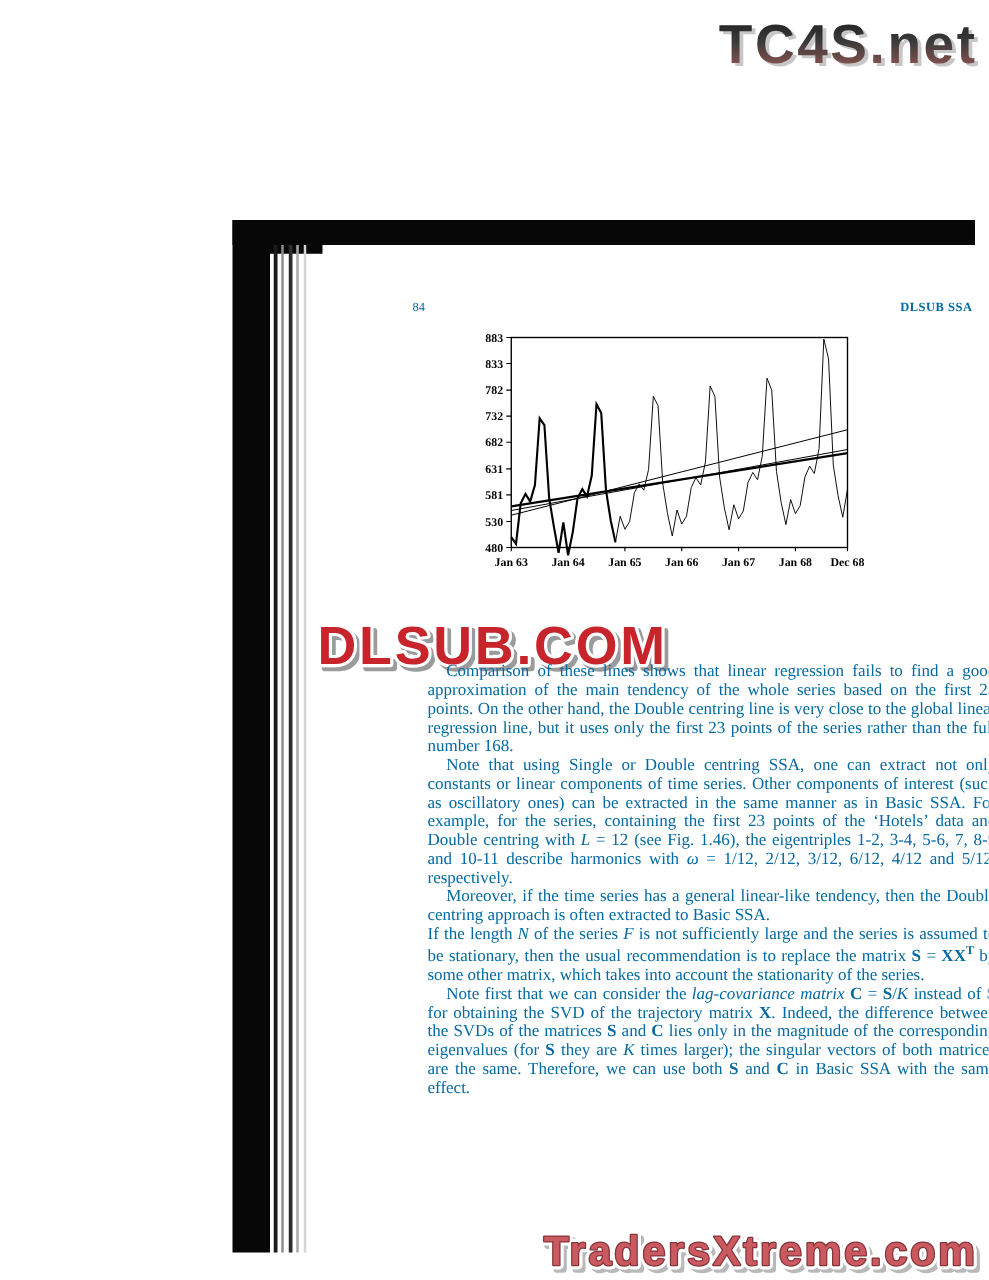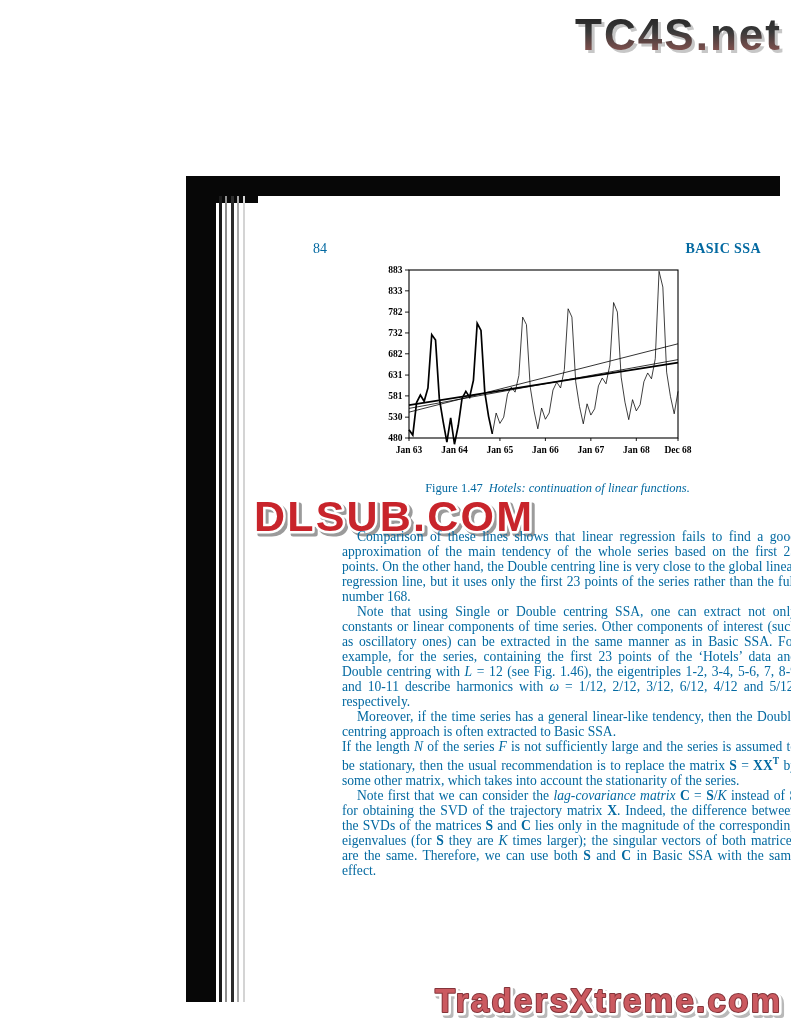--- a/index.html
+++ b/index.html
@@ -16,22 +16,22 @@
   .scan-bar-left{position:absolute;left:186px;top:176px;width:30px;height:826px;background:#070707;}
   .scan-corner{position:absolute;left:216px;top:176px;width:42px;height:27px;background:#070707;}
   .streak{position:absolute;top:196px;height:806px;filter:blur(0.4px);}
   .s1{left:219px;width:3px;background:#1b1b1b;}
   .s2{left:225px;width:2px;background:#8f8f8f;}
   .s3{left:231px;width:3px;background:#2c2c2c;}
   .s4{left:237px;width:2px;background:#a9a9a9;}
   .s5{left:243px;width:2px;background:#d4d4d4;}
 
   
-  .page-header{position:absolute;left:313px;top:241px;width:448px;display:flex;
-               justify-content:space-between;font-size:14px;}
+  .page-header{position:absolute;left:330px;top:241px;width:448px;display:flex;
+               justify-content:space-between;font-size:10px;}
   .running-title{font-weight:bold;letter-spacing:0.4px;}
 
   
   #chart{position:absolute;left:378px;top:266px;}
   .tick-label{font:700 9.5px "Liberation Serif",serif;fill:#000;}
 
   
   .caption{position:absolute;left:330px;top:481px;width:455px;text-align:center;font-size:12.5px;}
   .cap-it{font-style:italic;margin-left:6px;}
 
@@ -85,21 +85,21 @@
   <div class="scan-bar-left"></div>
   <div class="scan-corner"></div>
   <div class="streak s1"></div>
   <div class="streak s2"></div>
   <div class="streak s3"></div>
   <div class="streak s4"></div>
   <div class="streak s5"></div>
 
   <div class="page-header">
     <span class="page-num">84</span>
-    <span class="running-title">BASIC SSA</span>
+    <span class="running-title">DLSUB SSA</span>
   </div>
 
   <svg id="chart" width="330" height="196" viewBox="0 0 330 196">
       <rect x="31" y="4" width="269" height="168" fill="none" stroke="#000" stroke-width="1.1"></rect>
       <line x1="27" y1="4" x2="31" y2="4" stroke="#000" stroke-width="0.9"></line>
       <text x="24.5" y="7.3" text-anchor="end" class="tick-label">883</text>
       <line x1="27" y1="24.843672456575682" x2="31" y2="24.843672456575682" stroke="#000" stroke-width="0.9"></line>
       <text x="24.5" y="28.143672456575683" text-anchor="end" class="tick-label">833</text>
       <line x1="27" y1="46.10421836228287" x2="31" y2="46.10421836228287" stroke="#000" stroke-width="0.9"></line>
       <text x="24.5" y="49.40421836228287" text-anchor="end" class="tick-label">782</text>
@@ -129,23 +129,20 @@
       <text x="258.32394366197184" y="187" text-anchor="middle" class="tick-label">Jan 68</text>
       <line x1="300" y1="172" x2="300" y2="175" stroke="#000" stroke-width="0.9"></line>
       <text x="300" y="187" text-anchor="middle" class="tick-label">Dec 68</text>
       <polyline points="31,163.66253101736973 34.7887323943662,169.0818858560794 38.57746478873239,136.56575682382135 42.36619718309859,129.0620347394541 46.154929577464785,135.3151364764268 49.943661971830984,121.97518610421835 53.732394366197184,68.61538461538461 57.52112676056338,74.0347394540943 61.309859154929576,132.3970223325062 65.09859154929578,155.32506203473946 68.88732394366197,176.16873449131515 72.67605633802816,151.99007444168734 76.46478873239437,178.2531017369727 80.25352112676056,159.49379652605458 84.04225352112675,132.3970223325062 87.83098591549296,125.31017369727047 91.61971830985915,131.14640198511165 95.40845070422536,114.47146401985111 99.19718309859155,57.359801488833746 102.98591549295774,64.44665012406948 106.77464788732394,126.1439205955335 110.56338028169014,150.32258064516128 114.35211267605634,167.83126550868485" fill="none" stroke="#000" stroke-width="1.7"></polyline>
       <polyline points="114.35211267605634,167.83126550868485 118.14084507042253,146.9875930521092 121.92957746478874,157.409429280397 125.71830985915493,151.15632754342434 129.50704225352112,128.22828784119105 133.29577464788733,121.14143920595534 137.0845070422535,126.1439205955335 140.8732394366197,109.46898263027296 144.66197183098592,51.106699751861036 148.45070422535213,58.61042183622829 152.2394366197183,121.14143920595534 156.0281690140845,144.90322580645162 159.81690140845072,162.8287841191067 163.6056338028169,141.985111662531 167.3943661971831,153.24069478908189 171.18309859154928,146.9875930521092 174.9718309859155,124.05955334987593 178.7605633802817,116.13895781637717 182.54929577464787,121.97518610421835 186.33802816901408,103.63275434243177 190.1267605633803,42.769230769230774 193.91549295774647,51.106699751861036 197.70422535211267,115.72208436724564 201.49295774647888,140.31761786600495 205.28169014084506,157.82630272952852 209.07042253521126,137.81637717121586 212.85915492957747,149.07196029776676 216.64788732394365,142.81885856079404 220.43661971830986,119.89081885856079 224.22535211267606,111.97022332506202 228.01408450704224,117.80645161290322 231.80281690140845,99.04714640198512 235.59154929577466,36.516129032258064 239.38028169014083,46.10421836228287 243.16901408450704,111.136476426799 246.95774647887325,136.14888337468983 250.74647887323943,153.6575682382134 254.53521126760563,133.64764267990074 258.32394366197184,144.90322580645162 262.11267605633805,138.65012406947892 265.90140845070425,115.72208436724564 269.69014084507046,106.96774193548387 273.4788732394366,112.80397022332507 277.2676056338028,92.79404466501241 281.056338028169,5.250620347394541 284.8450704225352,21.09181141439206 288.63380281690144,106.13399503722084 292.4225352112676,130.31265508684862 296.2112676056338,147.8213399503722 300,125.31017369727047" fill="none" stroke="#000" stroke-width="0.75"></polyline>
       <polyline points="31,146.15384615384616 300,77.78660049627791" fill="none" stroke="#000" stroke-width="0.8"></polyline>
       <polyline points="31,142.40198511166253 300,93.62779156327544" fill="none" stroke="#000" stroke-width="0.8"></polyline>
       <polyline points="31,139.06699751861044 300,96.54590570719603" fill="none" stroke="#000" stroke-width="1.8"></polyline>
     </svg>
 
-  <div class="caption">
-    <span>Figure 1.47</span><span class="cap-it">Hotels: continuation of linear functions.</span>
-  </div>
 
   <svg class="wm-mid" width="300" height="58" viewBox="0 0 300 58">
     <text class="wm-mid-shadow" x="7" y="47" textLength="278">DLSUB.COM</text>
     <text class="wm-mid-main" x="4" y="44" textLength="278">DLSUB.COM</text>
   </svg>
 
   <div class="body-col">
     <p class="indent"><span>Comparison of these lines shows that linear regression fails to find a good approximation of the main tendency of the whole series based on the first 23 points. On the other hand, the Double centring line is very close to the global linear regression line, but it uses only the first 23 points of the series rather than the full number 168.</span></p>
     <p class="indent p2"><span>Note that using Single or Double centring SSA, one can extract not only constants or linear components of time series. Other components of interest (such as oscillatory ones) can be extracted in the same manner as in Basic SSA. For example, for the series, containing the first 23 points of the ‘Hotels’ data and Double centring with </span><span class="si">L</span><span> = 12 (see Fig. 1.46), the eigentriples 1-2, 3-4, 5-6, 7, 8-9 and 10-11 describe harmonics with </span><span class="si">ω</span><span> = 1/12, 2/12, 3/12, 6/12, 4/12 and 5/12, respectively.</span></p>
     <p class="indent"><span>Moreover, if the time series has a general linear-like tendency, then the Double centring approach is often extracted to Basic SSA.</span></p>

